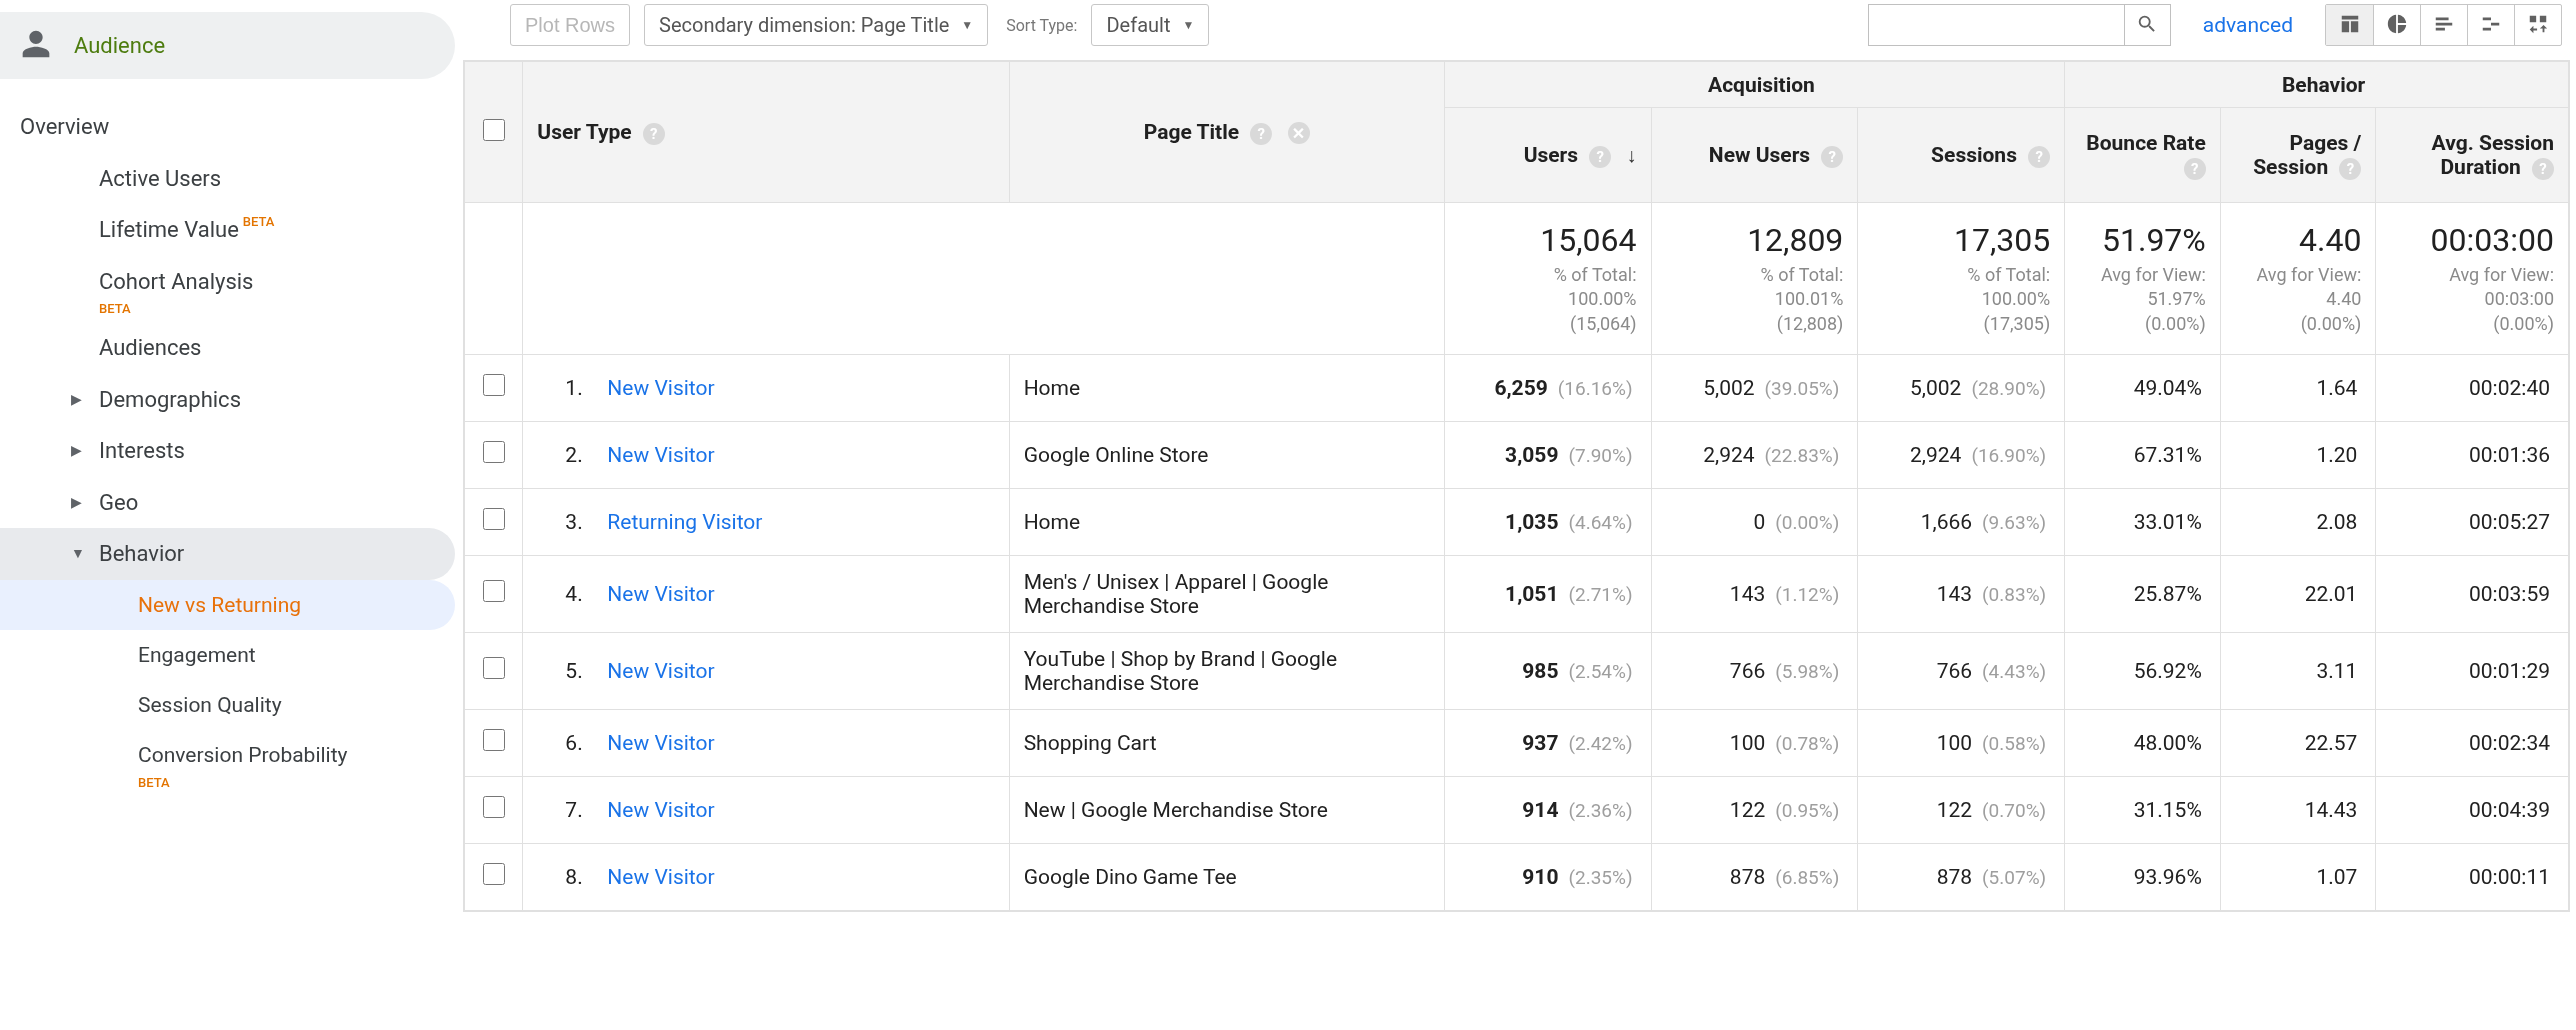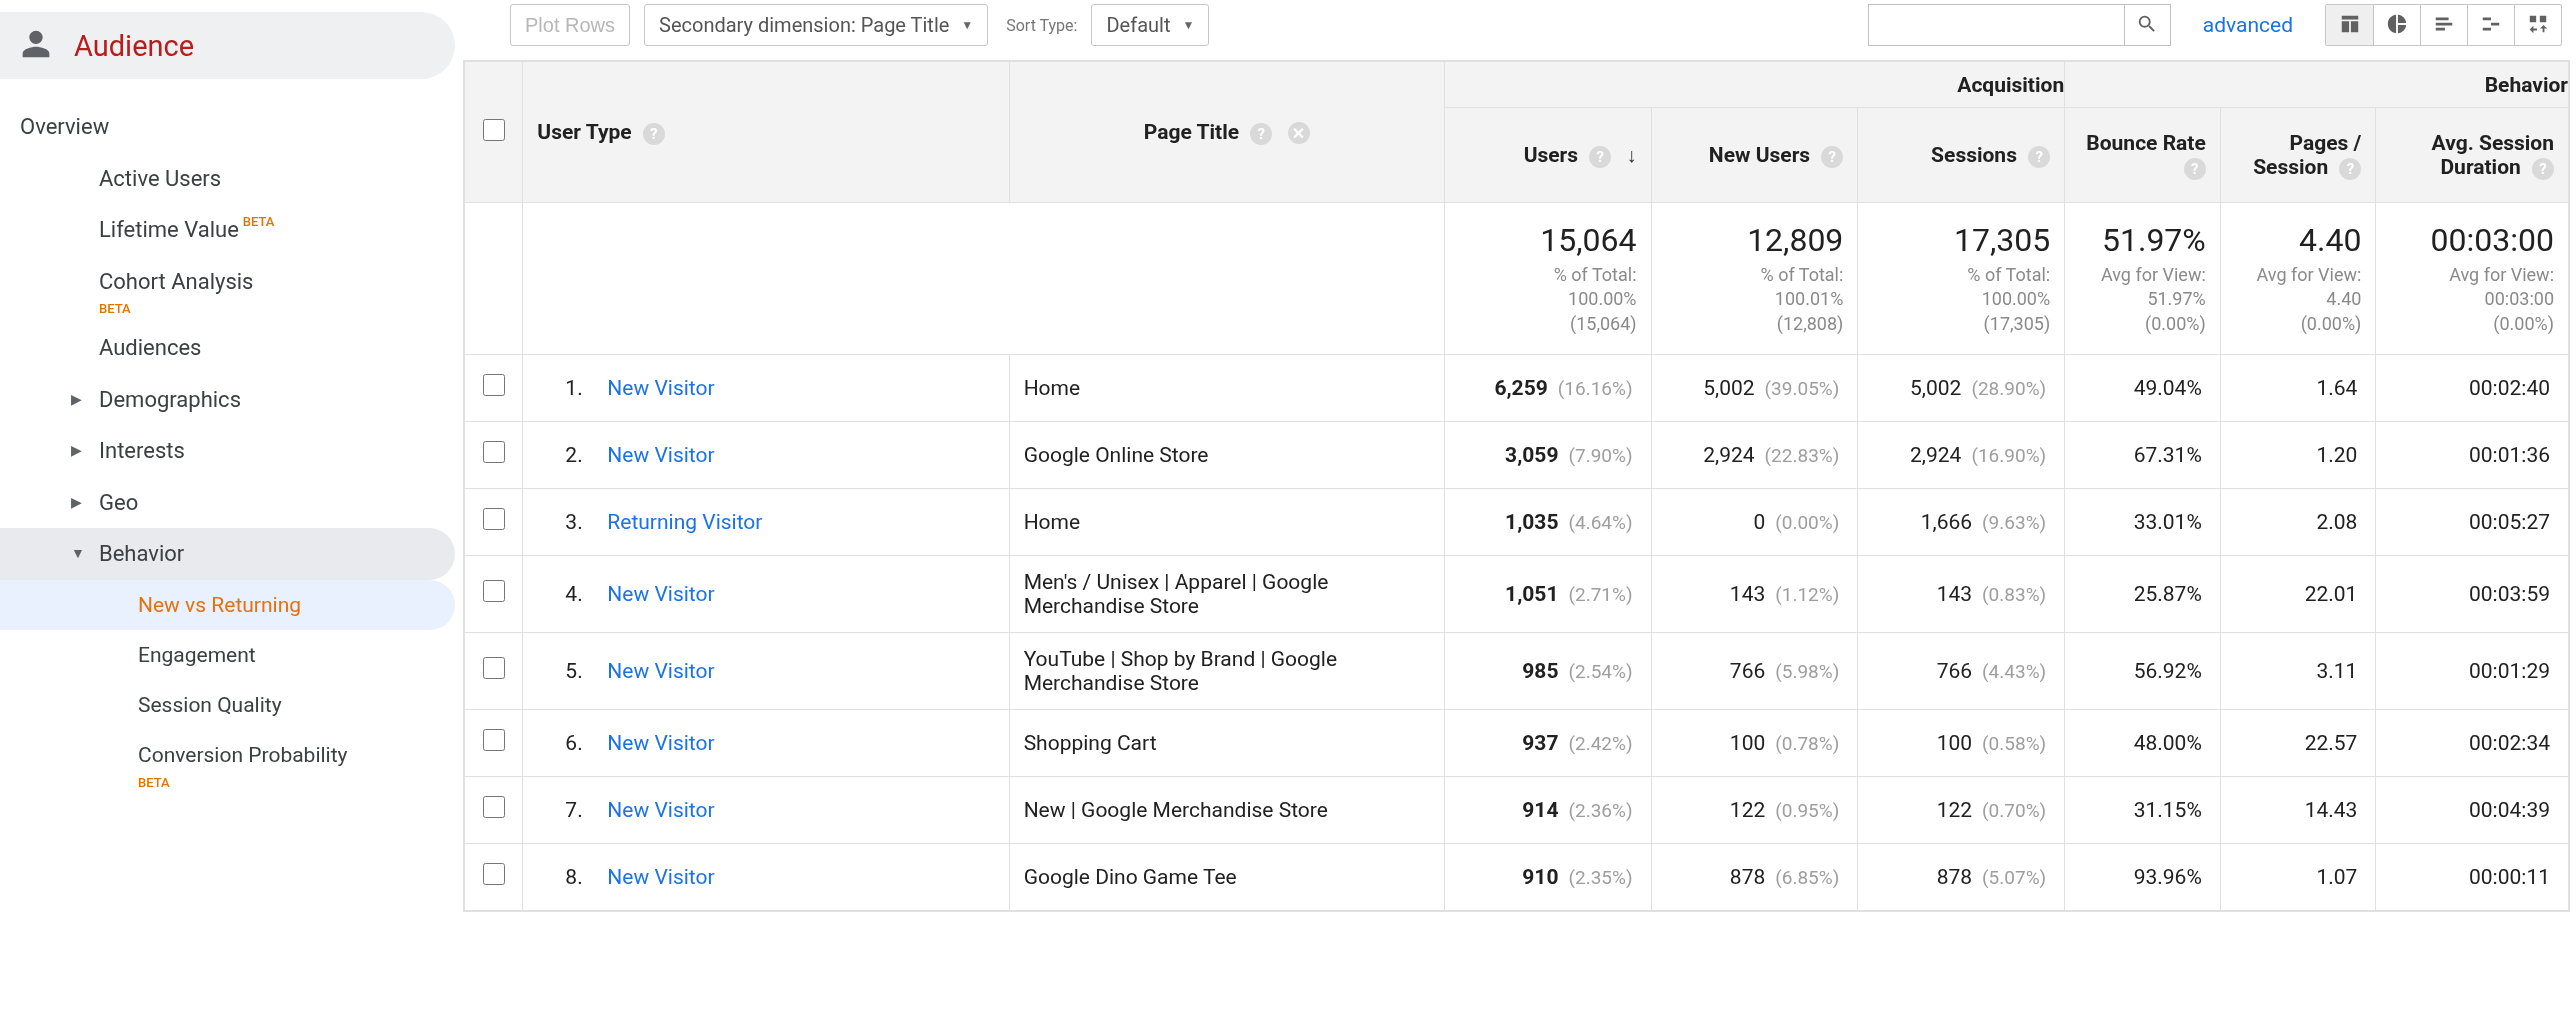--- a/index.html
+++ b/index.html
@@ -22,21 +22,21 @@
     display: flex;
     align-items: center;
     gap: 22px;
     background: #eef0f1;
     border-radius: 0 47px 47px 0;
     padding: 16px 30px 16px 20px;
     margin-right: 8px;
     margin-bottom: 22px;
   }
   .nav-head svg { width: 32px; height: 32px; fill: #5f6368; }
-  .nav-head-label { font-size: 29px; color: #b91c1c; font-weight: 400; text-align: right; }
+  .nav-head-label { font-size: 22px; color: #4d7c0f; font-weight: 400; text-align: right; }
 
   .nav-list { list-style: none; }
   .nav-item, .nav-sub-item {
     display: flex;
     align-items: center;
     font-size: 22px;
     color: #3c4043;
     cursor: pointer;
     padding: 12px 10px 12px 99px;
     line-height: 1.25;
@@ -150,21 +150,21 @@
   .tbl-wrap { border: 1px solid #e0e0e0; margin: 0 6px 0 0; }
   table { border-collapse: collapse; width: 100%; table-layout: fixed; }
   th, td {
     border: 1px solid #e0e0e0;
     font-size: 21px;
     vertical-align: middle;
     color: #212121;
     background: #fff;
   }
   thead th { background: #f3f3f3; font-weight: 700; }
-  .th-group { height: 46px; text-align: right; padding-left: 14px; font-size: 21px; }
+  .th-group { height: 46px; text-align: center; padding-left: 14px; font-size: 21px; }
   .th-sub { height: 95px; padding: 6px 14px; }
 
   .col-cb { width: 57px; text-align: center; }
   .col-usertype { width: 475px; }
   .col-page { width: 425px; }
   .col-num { width: 202px; text-align: right; }
   .col-beh { width: 152px; text-align: right; }
   .col-dur { width: 188px; text-align: right; }
 
   .help {

